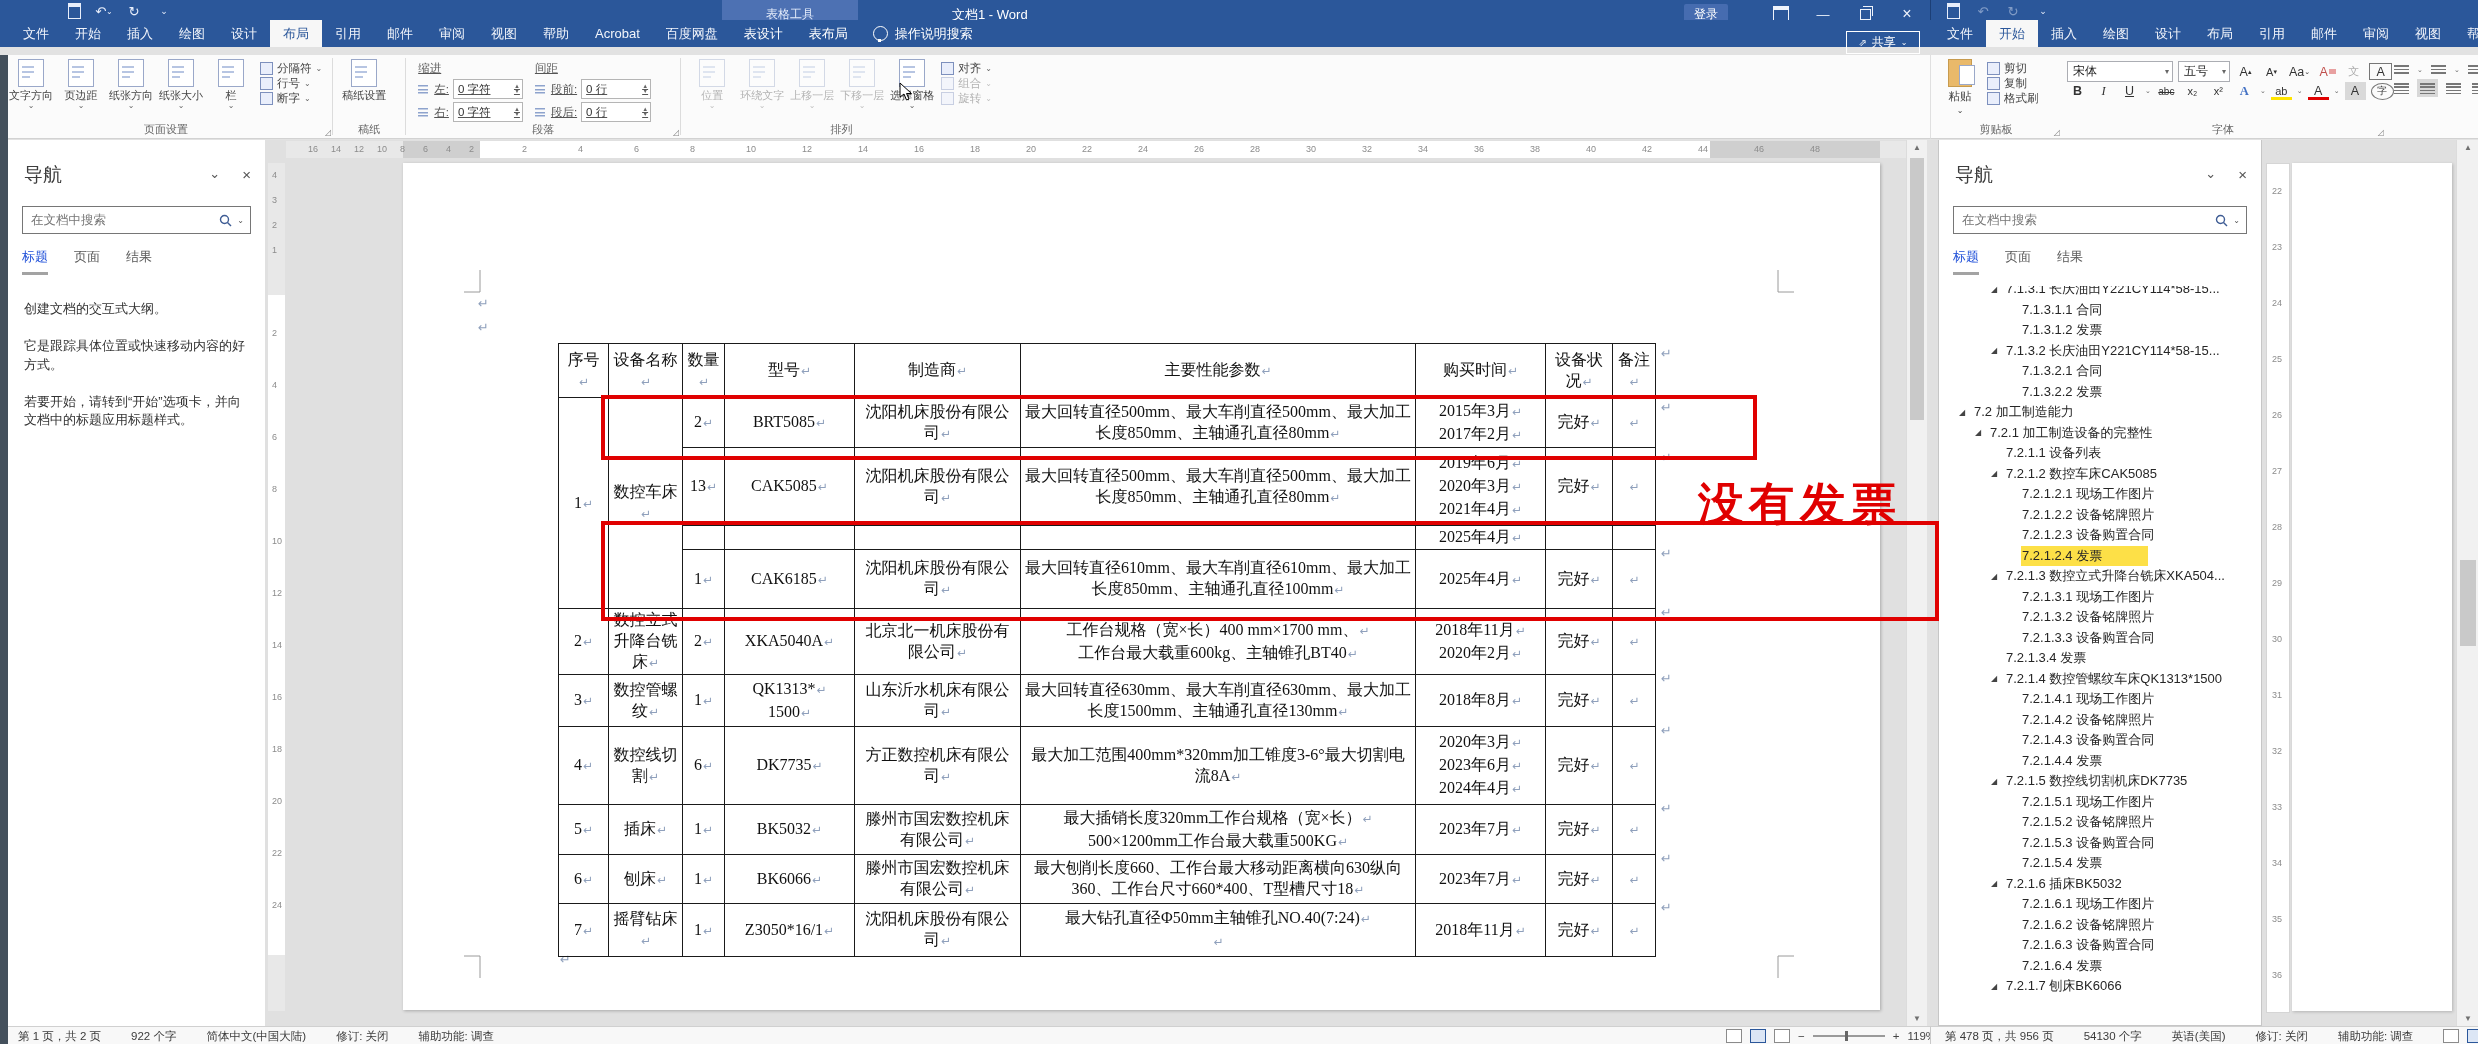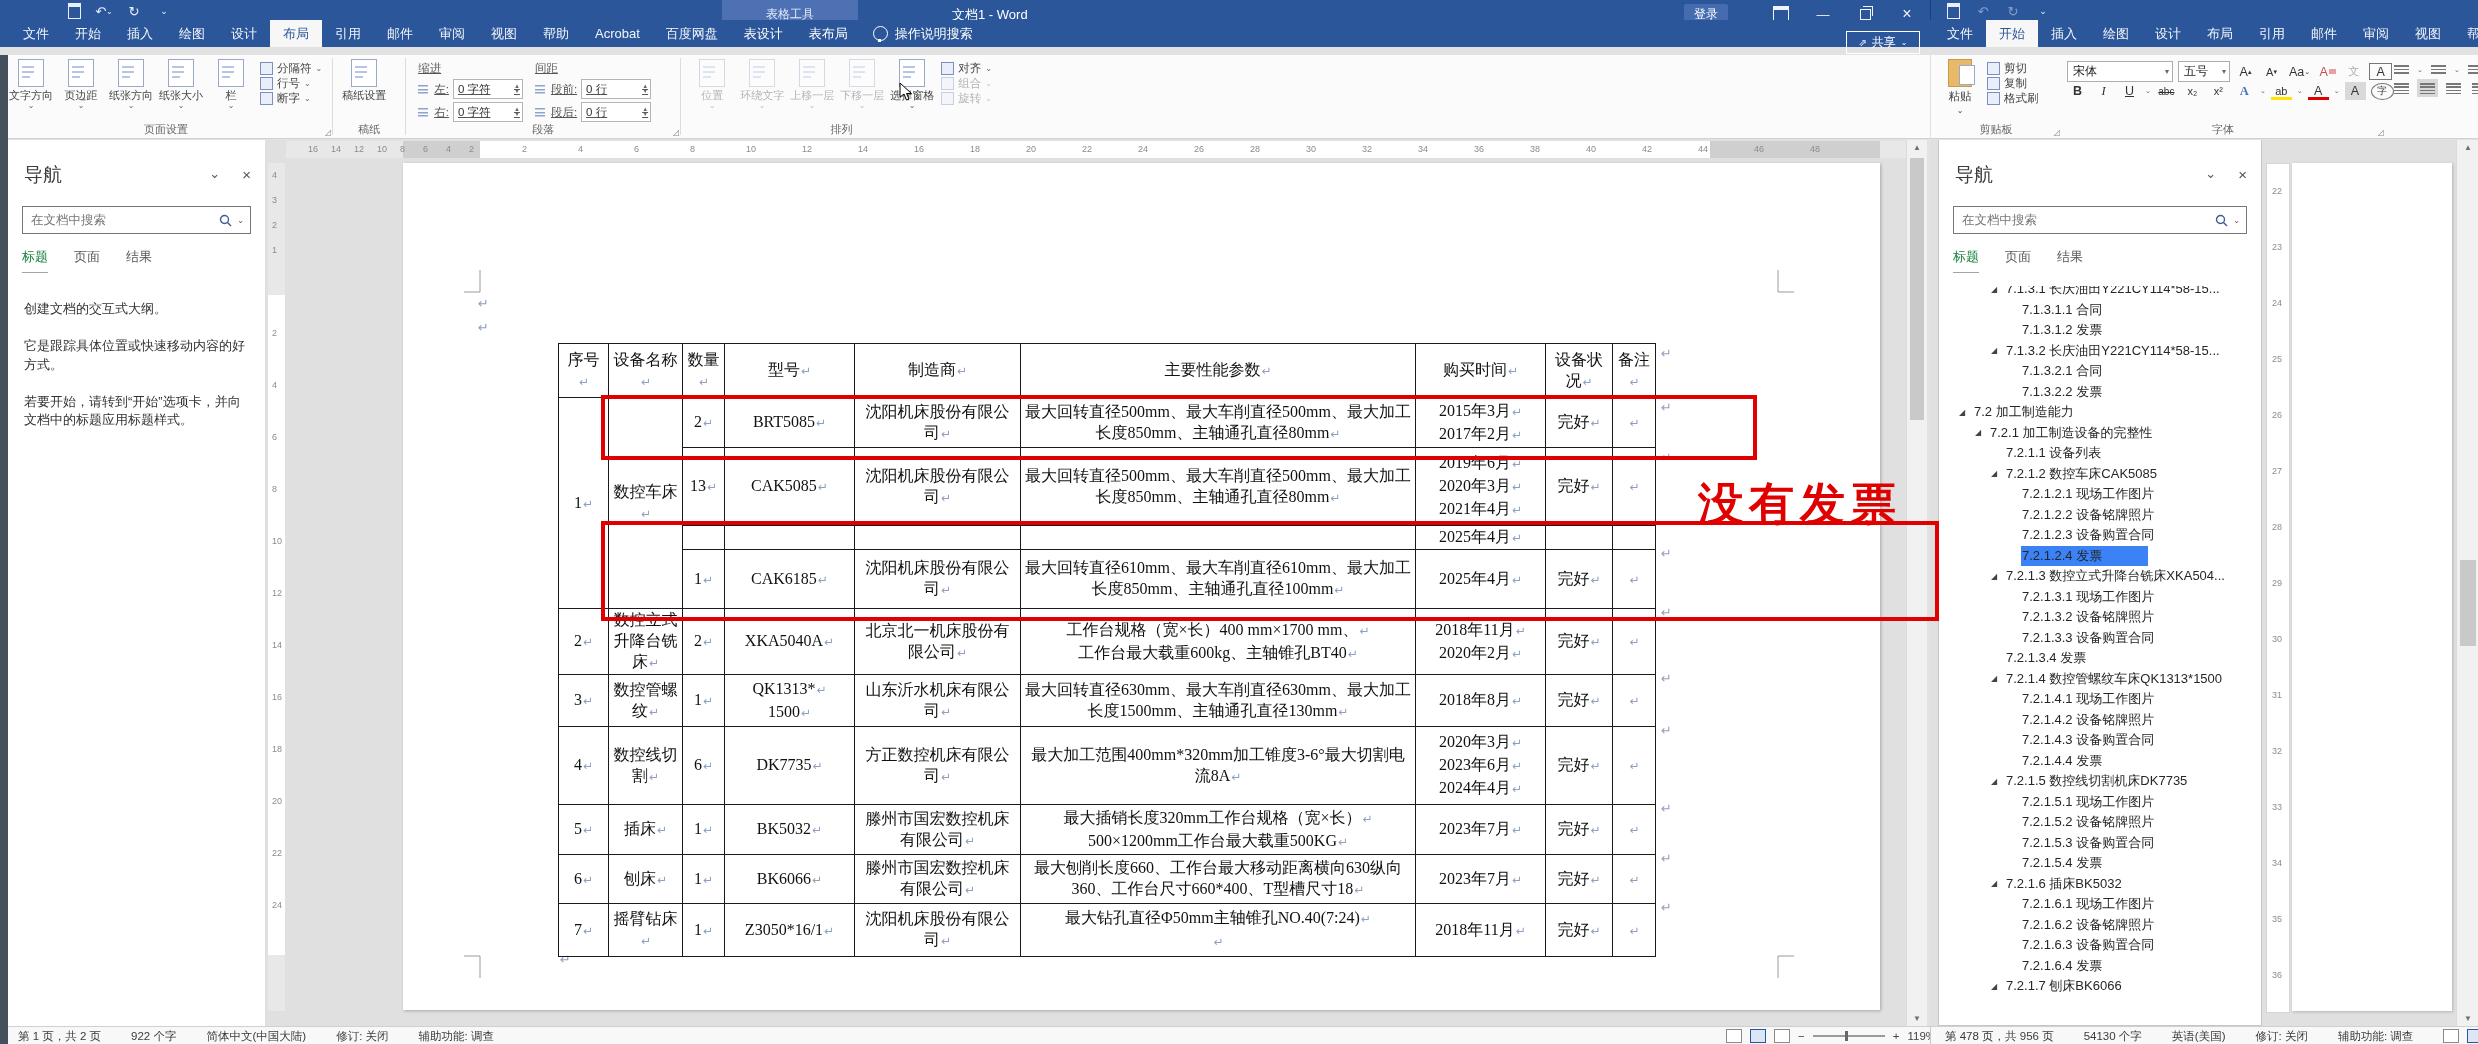--- a/index.html
+++ b/index.html
@@ -80,29 +80,29 @@
   .navpane{position:absolute;top:140px;height:886px;background:#fff;}
   #navpane-left{left:8px;width:257px;border-right:1px solid #c6c6c6;}
   #navpane-right{left:1938px;width:324px;border:1px solid #c6c6c6;border-top:none;box-sizing:border-box;}
   .navhdr{position:absolute;left:16px;top:22px;font-size:19px;color:#3d3d3d;}
   .navhdrbtns{position:absolute;right:14px;top:26px;display:flex;gap:22px;color:#555;font-size:13px;}
   .searchbox{position:absolute;left:14px;top:66px;right:14px;height:26px;border:1px solid #767676;background:#fff;
              display:flex;align-items:center;justify-content:space-between;padding:0 6px 0 8px;font-size:12.5px;color:#767676;}
   .searchbox .icons{display:flex;align-items:center;gap:5px;color:#3e5c94;}
   .navtabs{position:absolute;left:14px;top:108px;display:flex;gap:26px;font-size:13px;color:#595959;}
   .navtab{padding-bottom:6px;}
-  .navtab.active{color:#15803d;border-bottom:1px solid #a3a3a3;}
+  .navtab.active{color:#1d4ed8;border-bottom:3px solid #a3a3a3;}
   .navhelp{position:absolute;left:16px;top:160px;right:18px;font-size:13px;color:#333;line-height:1.45;}
   .navhelp p{margin:0 0 18px 0;}
   .tree{position:absolute;left:0;top:146px;right:2px;bottom:0;overflow:hidden;font-size:13px;color:#262626;}
   .titem{height:20.5px;display:flex;align-items:center;white-space:nowrap;overflow:hidden;}
   .titem .tri{width:14px;font-size:8px;color:#444;flex:none;}
   .titem .notri{width:14px;flex:none;}
   .titem .lbl{padding:1px 4px 1px 1px;}
-  .titem.sel .lbl{background:#3b82f6;padding-right:46px;}
+  .titem.sel .lbl{background:#fde047;padding-right:46px;}
   
   #canvas-left{left:265px;top:140px;width:1641px;height:886px;background:#e0e0e0;}
   #canvas-right{left:1930px;top:140px;width:548px;height:886px;background:#e0e0e0;}
   .hruler{position:absolute;left:286px;top:141px;width:1620px;height:17px;background:#e8e8e8;font-size:9px;color:#8c8c8c;}
   .hruler .pageband{position:absolute;left:117px;width:1477px;top:0;bottom:0;background:#cfcfcf;}
   .hruler .textband{position:absolute;left:194px;width:1230px;top:0;bottom:0;background:#fff;}
   .hruler span{position:absolute;top:3px;}
   .vruler{position:absolute;left:268px;top:163px;width:17px;height:848px;background:#e8e8e8;font-size:9px;color:#8c8c8c;}
   .vruler .textband{position:absolute;top:132px;height:660px;left:0;right:0;background:#fff;}
   .vruler span{position:absolute;left:4px;}

